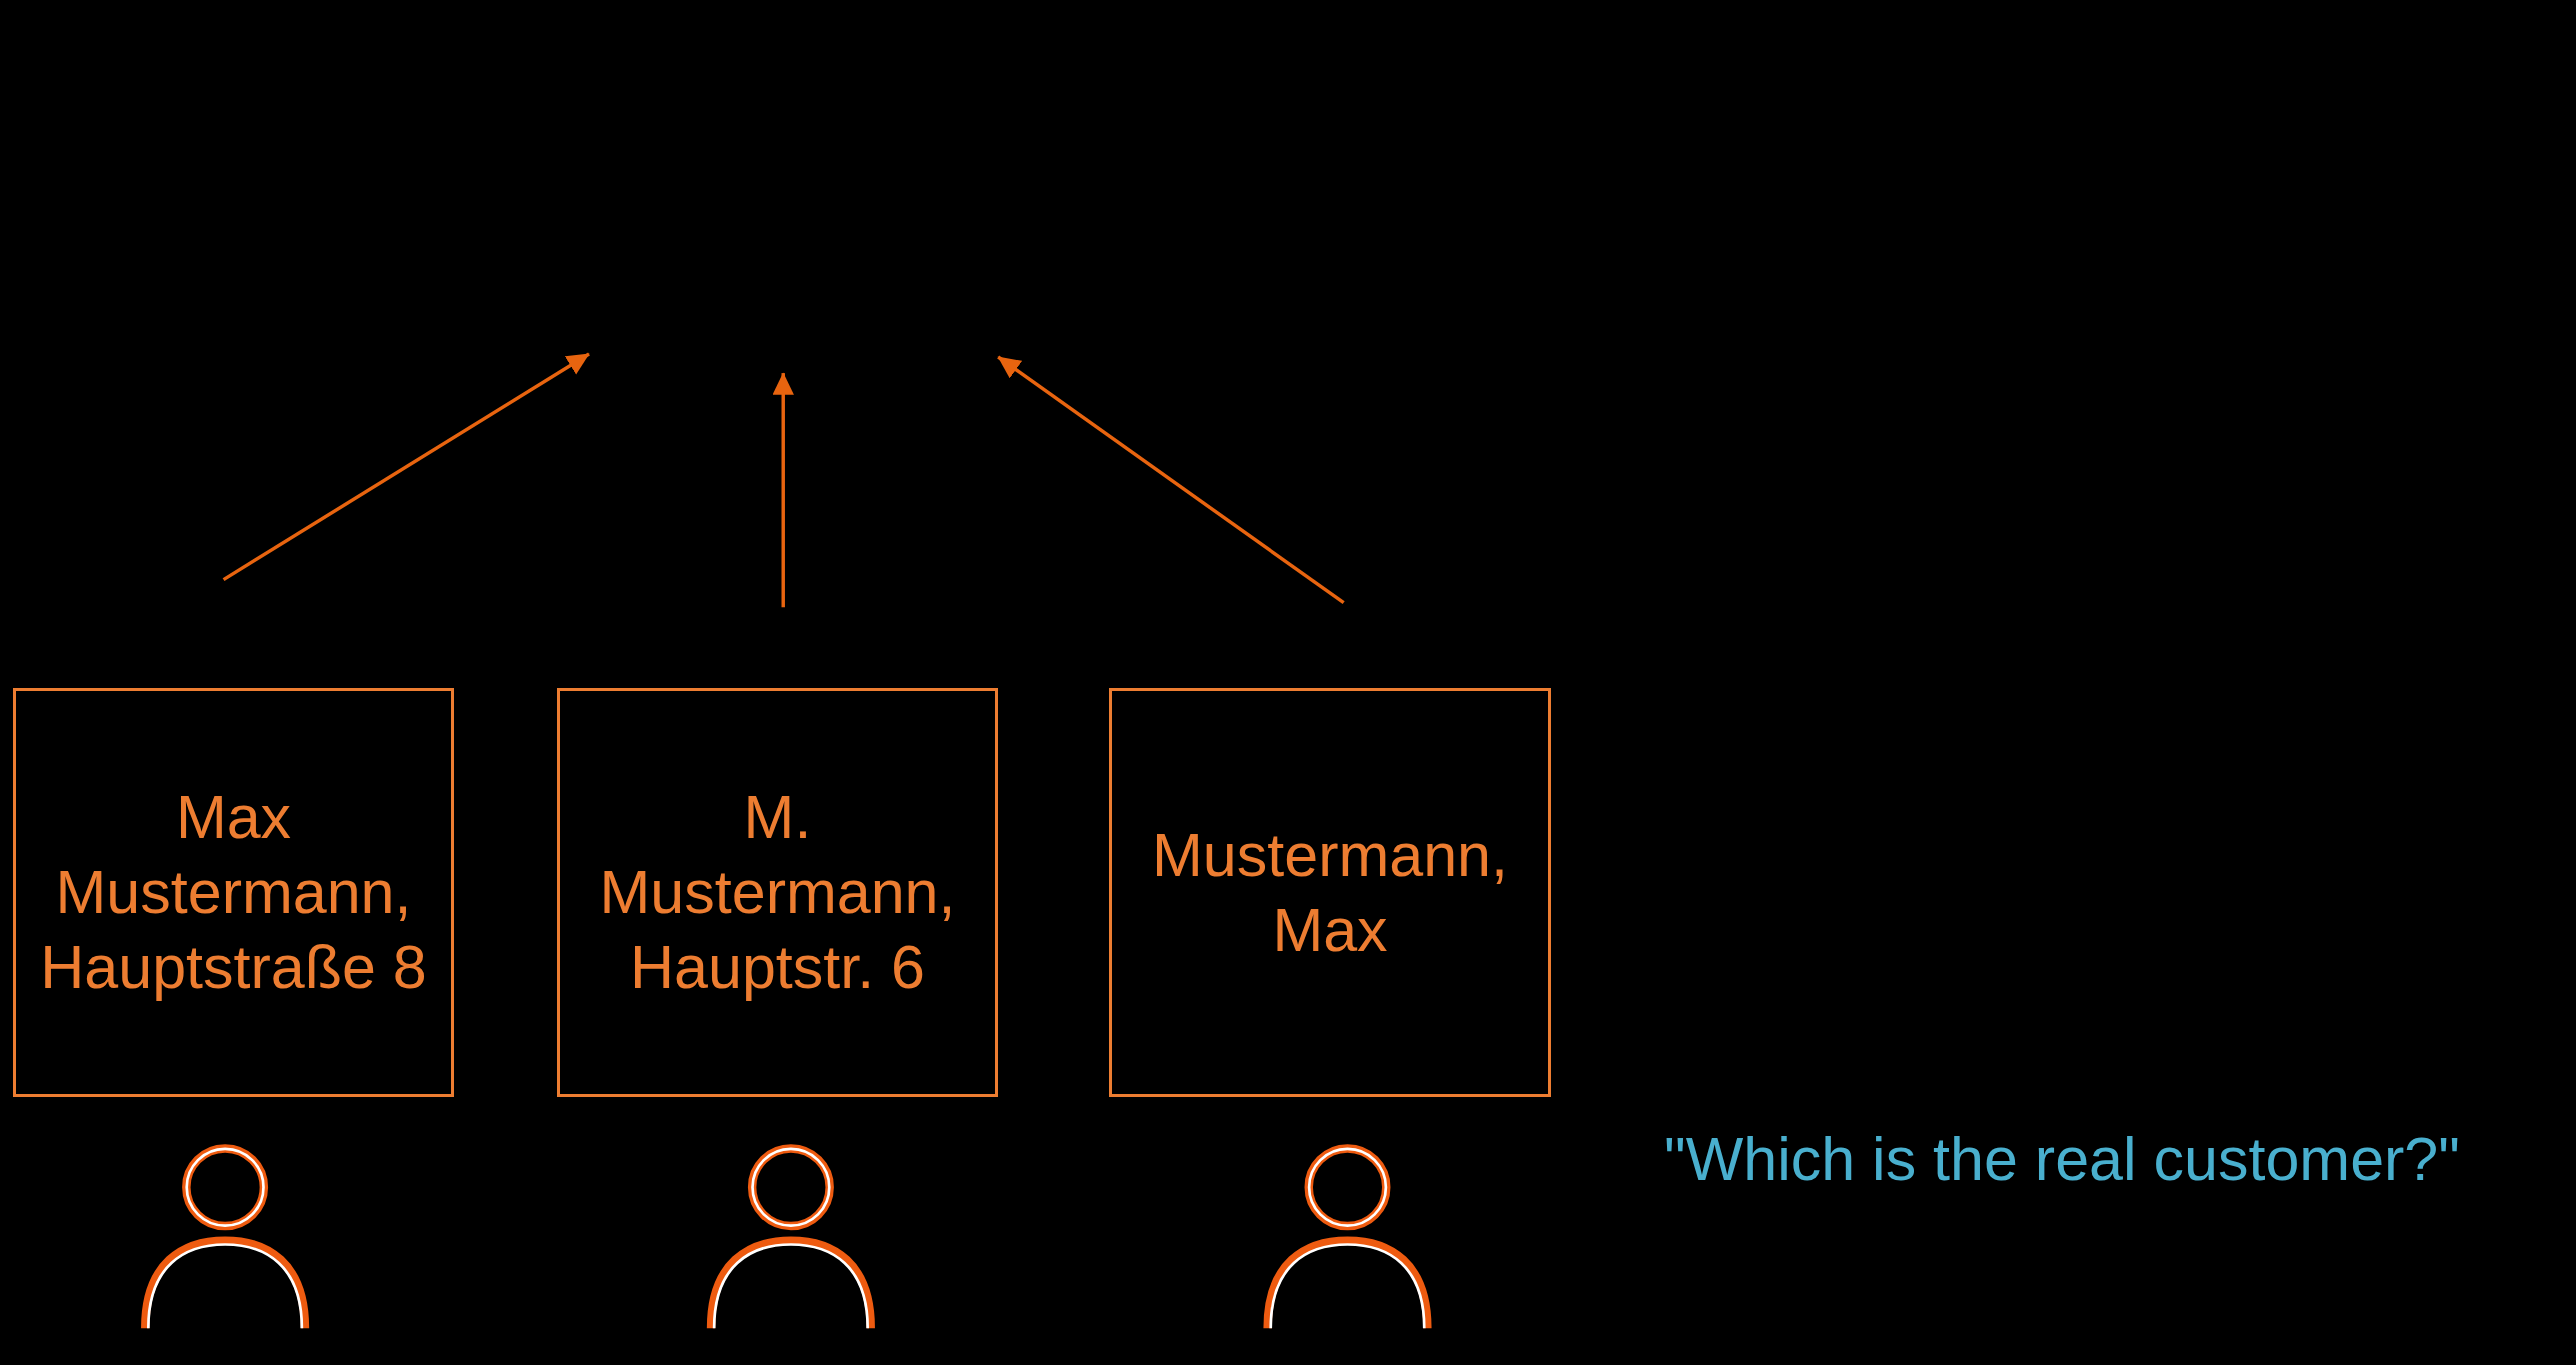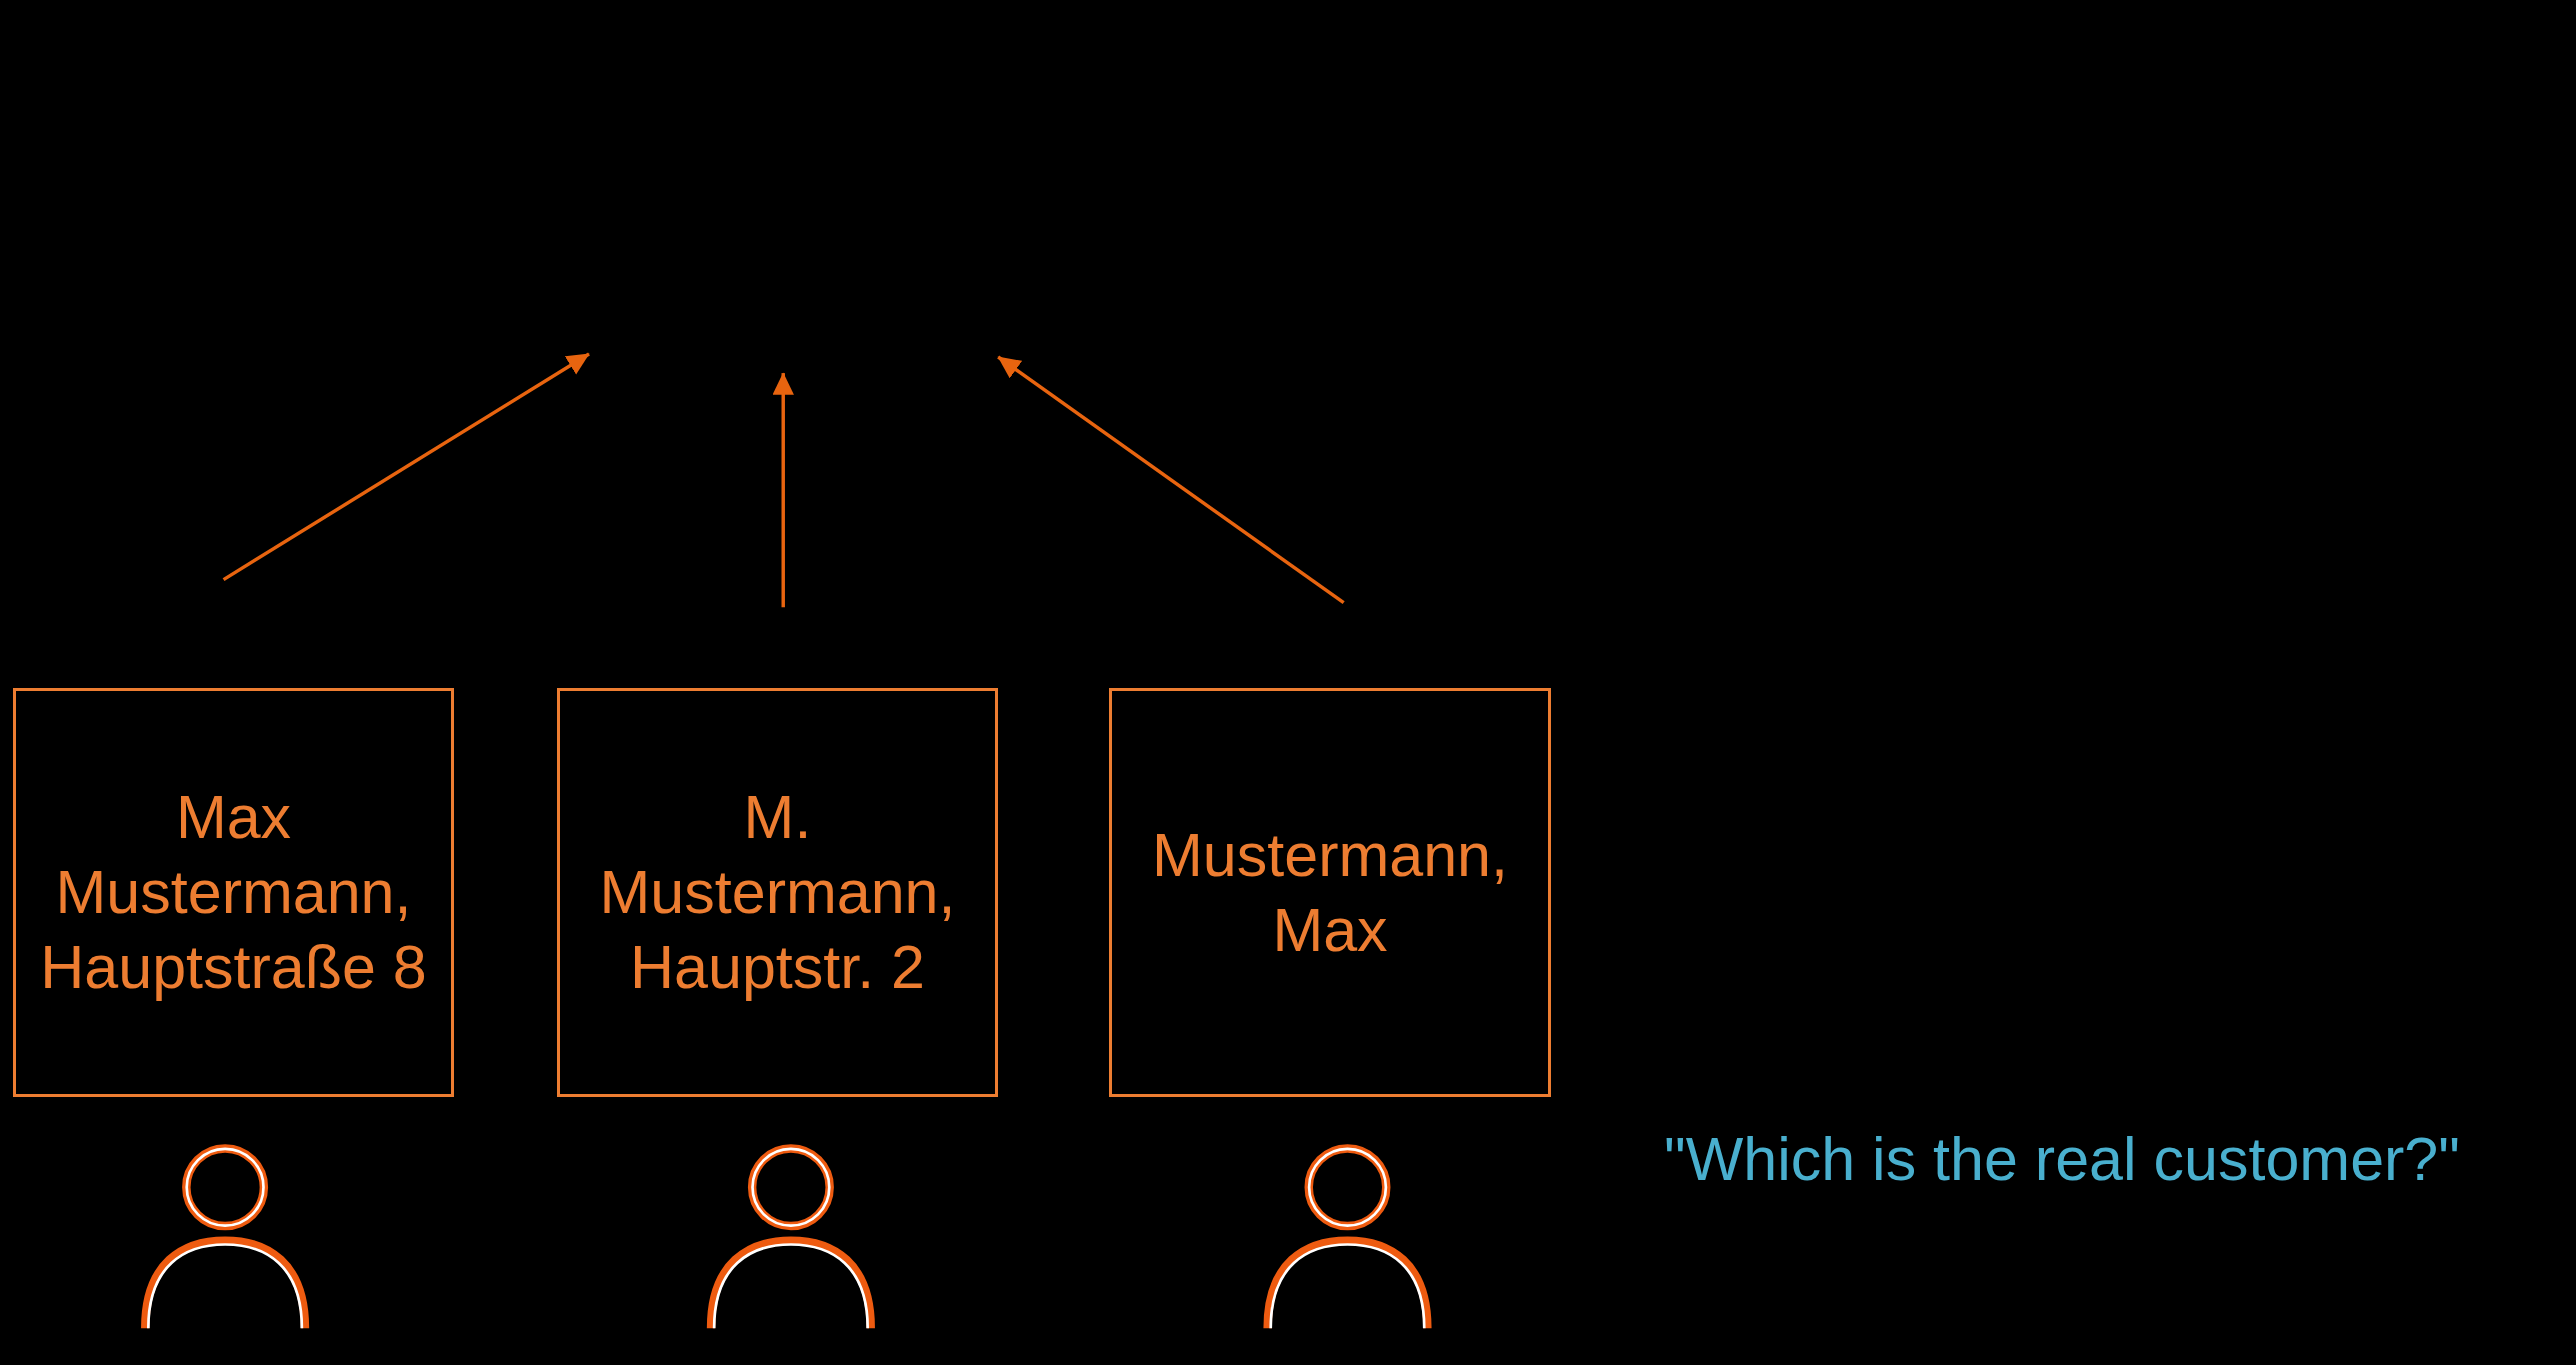--- a/index.html
+++ b/index.html
@@ -88,21 +88,21 @@
       <span>Max</span>
       <span>Mustermann,</span>
       <span>Hauptstraße 8</span>
     </div>
   </div>
 
   <div class="vbox" id="box2">
     <div class="vbox-text">
       <span>M.</span>
       <span>Mustermann,</span>
-      <span>Hauptstr. 2</span>
+      <span>Hauptstr. 6</span>
     </div>
   </div>
 
   <div class="vbox" id="box3">
     <div class="vbox-text">
       <span>Mustermann,</span>
       <span>Max</span>
     </div>
   </div>
 

